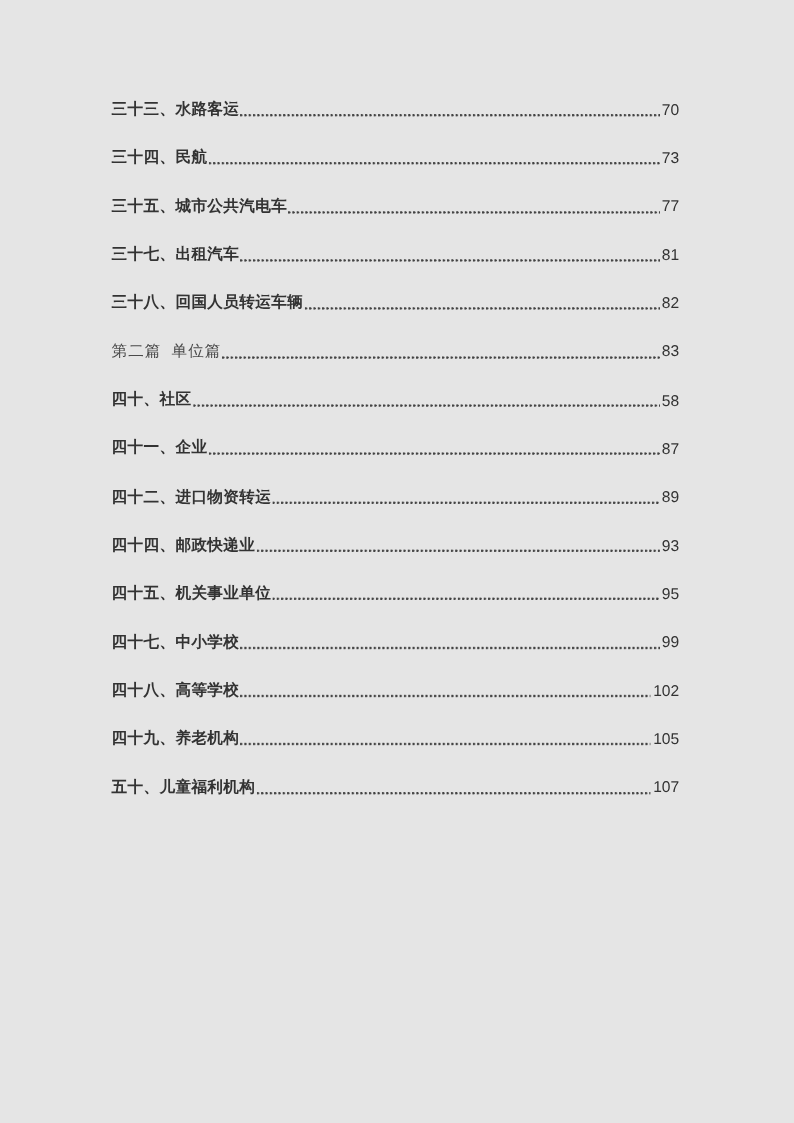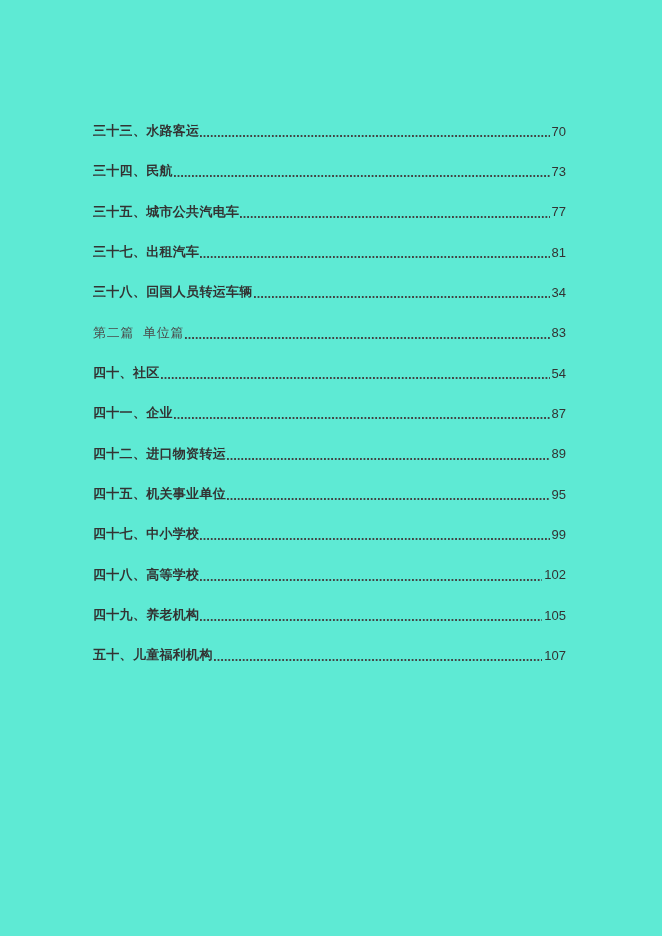--- a/index.html
+++ b/index.html
@@ -4,24 +4,24 @@
 <style>
   html, body {
     margin: 0;
     padding: 0;
     background: #ffffff;
   }
   .document-page {
     position: relative;
     width: 662px;
     height: 936px;
-    background: #5eead4;
+    background: #e5e5e5;
     overflow: hidden;
     box-sizing: border-box;
-    padding: 111px 96px 0 93px;
+    padding: 71px 96px 0 93px;
   }
   .toc {
     width: 100%;
   }
   .toc-row {
     height: 40.33px;
     display: flex;
     align-items: center;
     width: 100%;
   }
@@ -78,41 +78,46 @@
     <span class="toc-page">77</span>
   </div>
       <div class="toc-row">
     <span class="toc-title">三十七、出租汽车</span>
     <span class="dot-leader"></span>
     <span class="toc-page">81</span>
   </div>
       <div class="toc-row">
     <span class="toc-title">三十八、回国人员转运车辆</span>
     <span class="dot-leader"></span>
-    <span class="toc-page">34</span>
+    <span class="toc-page">82</span>
   </div>
       <div class="toc-row section">
     <span class="toc-title">第二篇 单位篇</span>
     <span class="dot-leader"></span>
     <span class="toc-page">83</span>
   </div>
       <div class="toc-row">
     <span class="toc-title">四十、社区</span>
     <span class="dot-leader"></span>
-    <span class="toc-page">54</span>
+    <span class="toc-page">58</span>
   </div>
       <div class="toc-row">
     <span class="toc-title">四十一、企业</span>
     <span class="dot-leader"></span>
     <span class="toc-page">87</span>
   </div>
       <div class="toc-row">
     <span class="toc-title">四十二、进口物资转运</span>
     <span class="dot-leader"></span>
     <span class="toc-page">89</span>
+  </div>
+      <div class="toc-row">
+    <span class="toc-title">四十四、邮政快递业</span>
+    <span class="dot-leader"></span>
+    <span class="toc-page">93</span>
   </div>
       <div class="toc-row">
     <span class="toc-title">四十五、机关事业单位</span>
     <span class="dot-leader"></span>
     <span class="toc-page">95</span>
   </div>
       <div class="toc-row">
     <span class="toc-title">四十七、中小学校</span>
     <span class="dot-leader"></span>
     <span class="toc-page">99</span>

